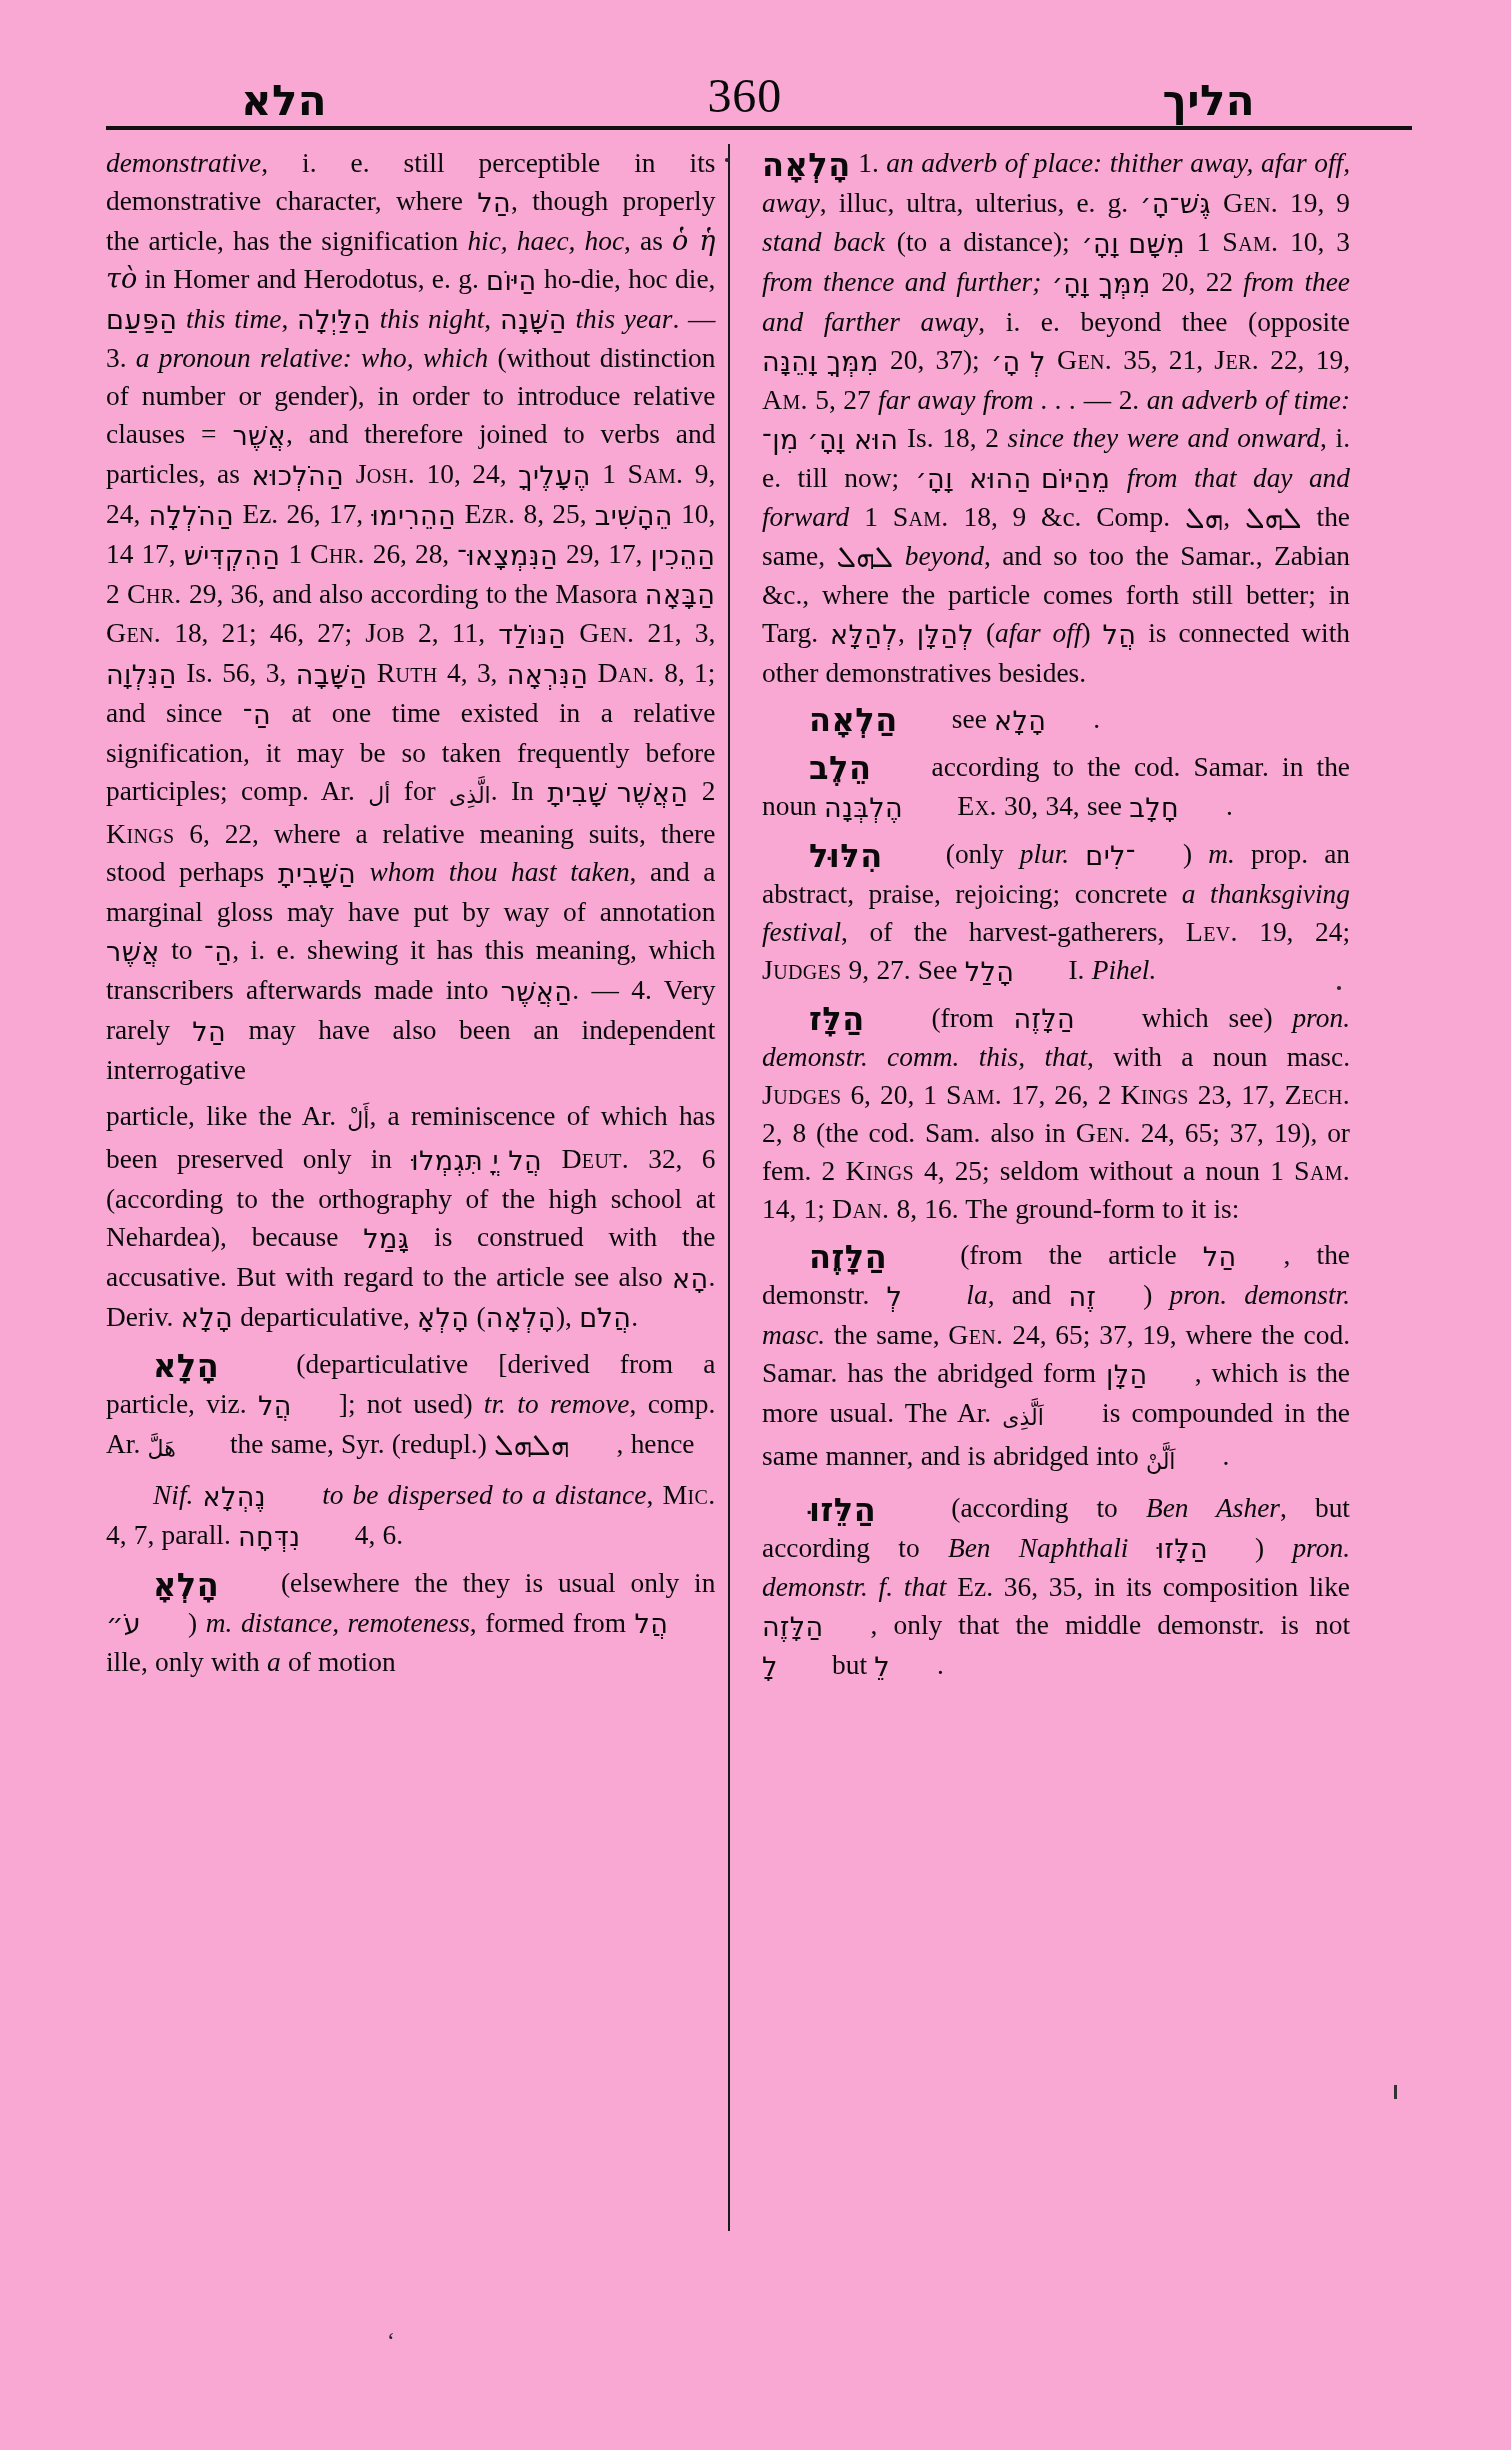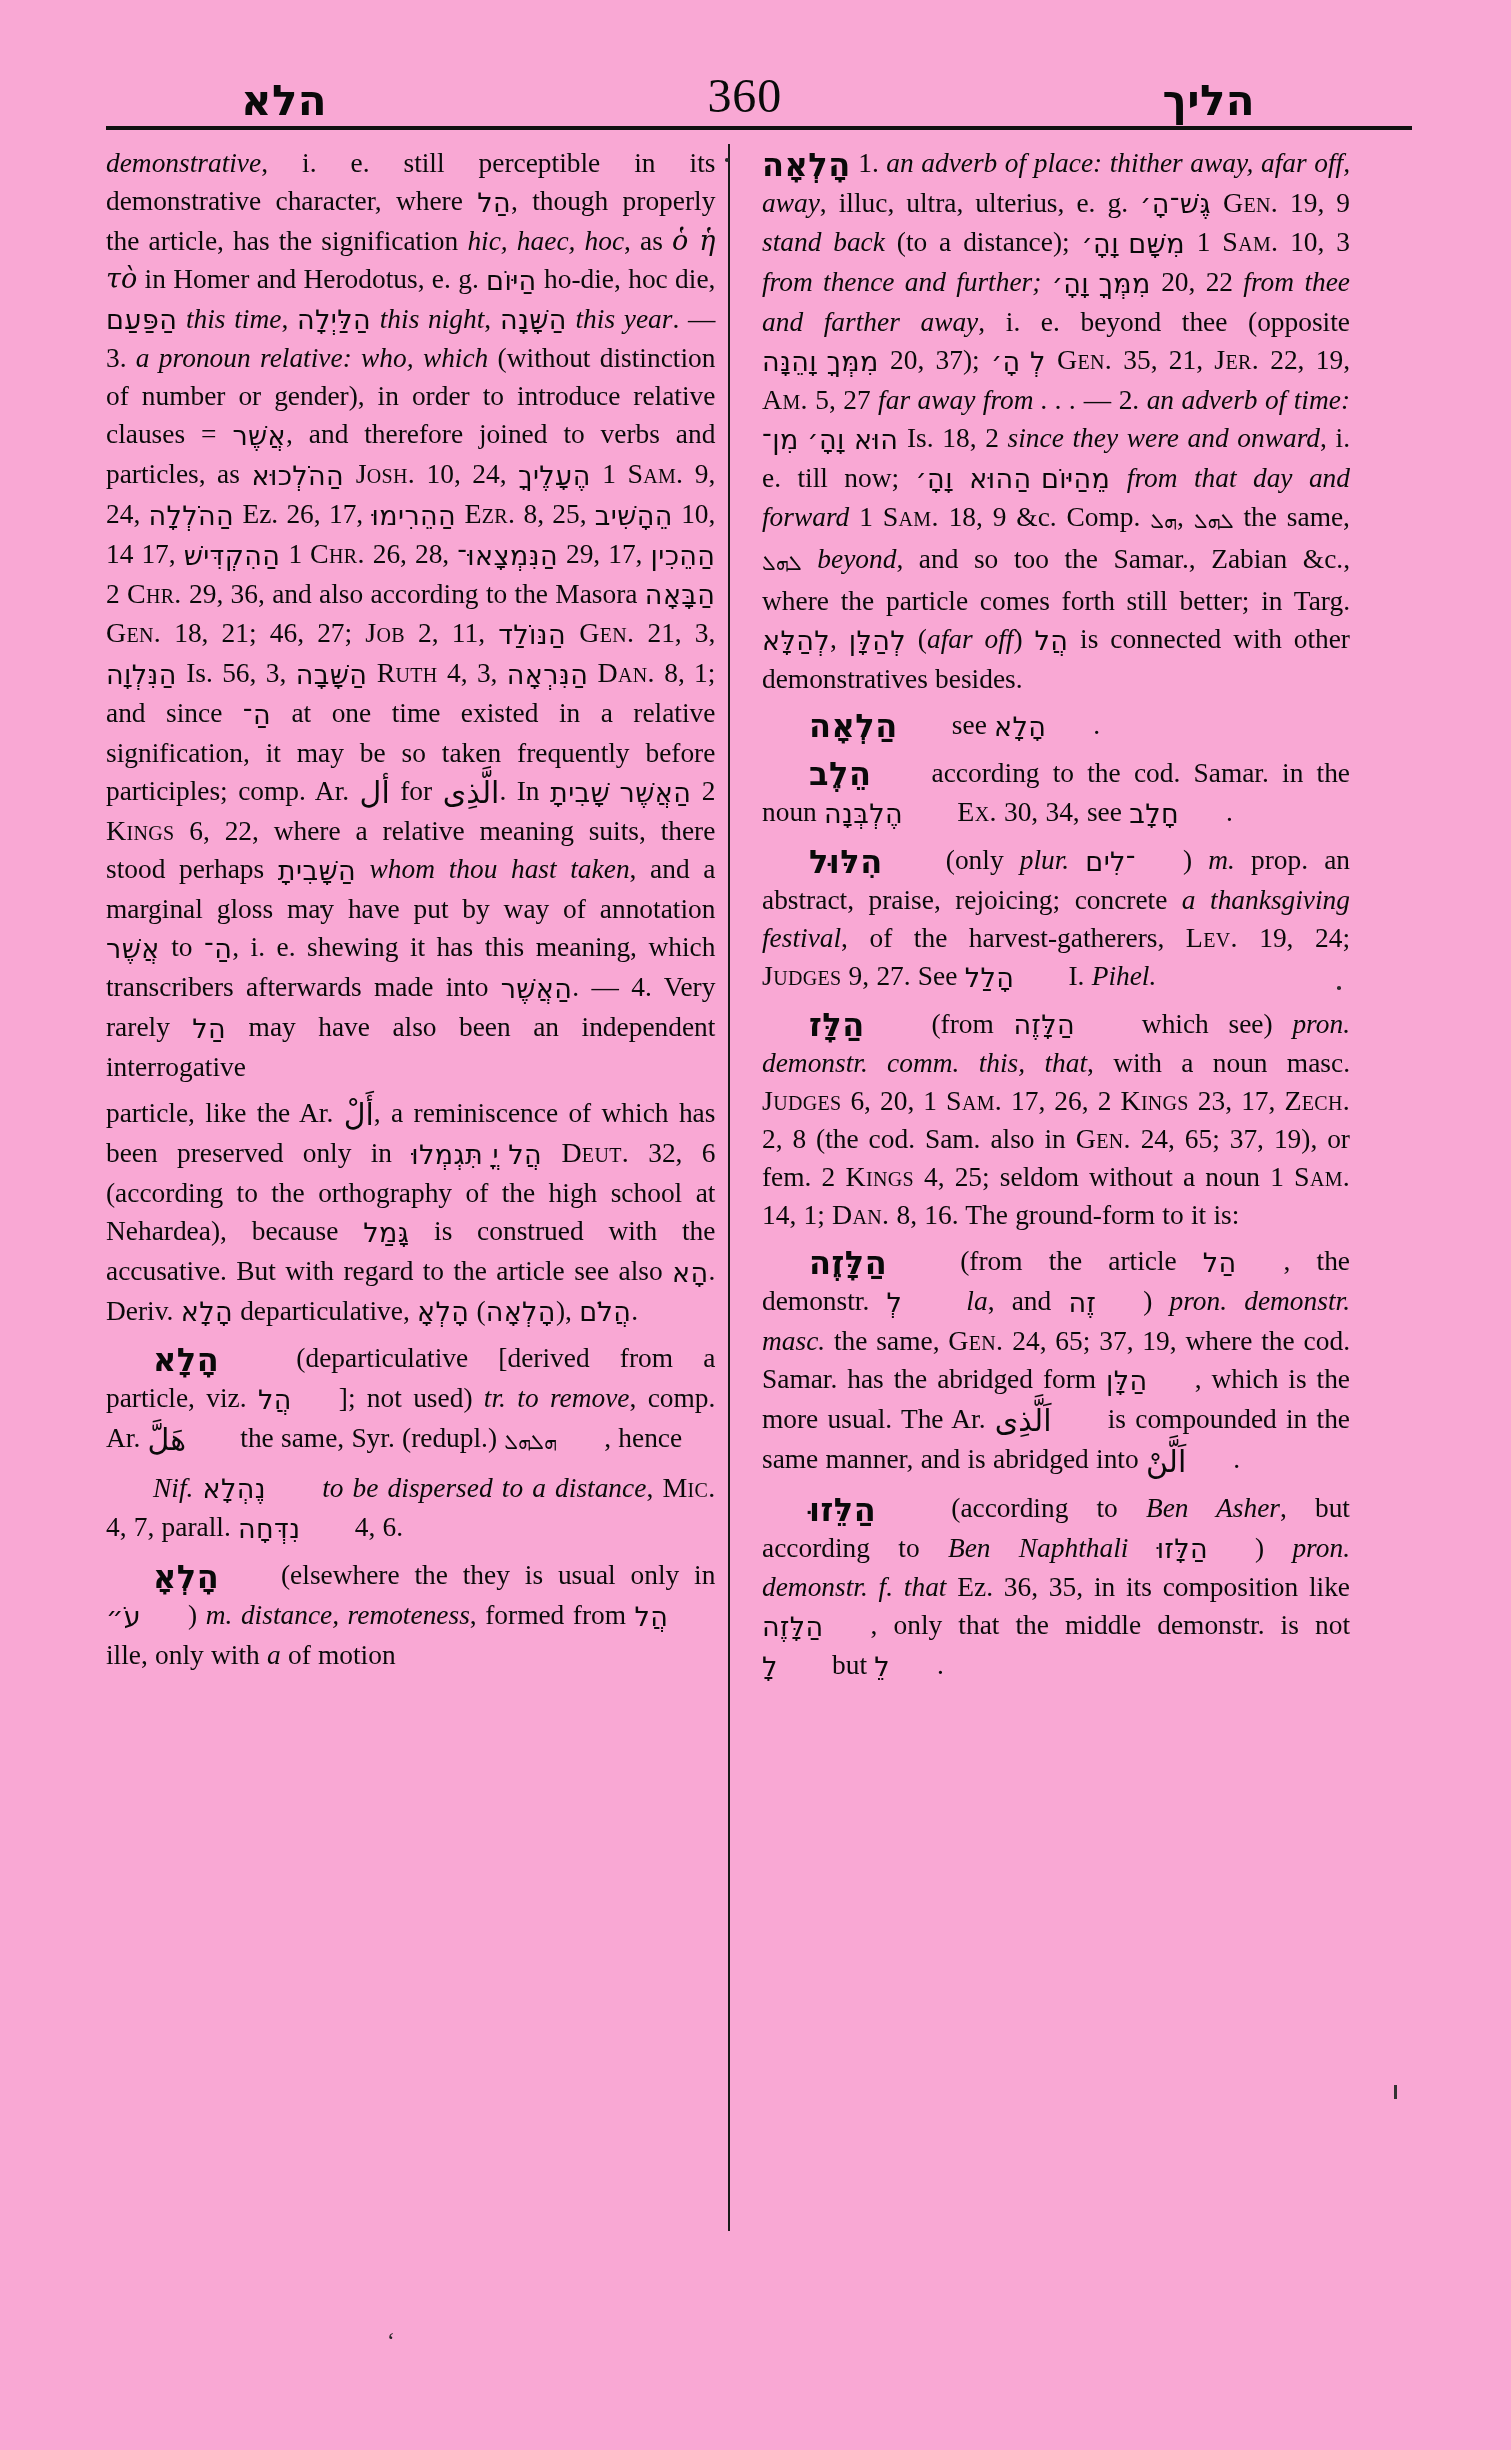--- a/index.html
+++ b/index.html
@@ -100,29 +100,29 @@
     letter-spacing: 0.4px;
   }
   .heb.hw {
     font-weight: 700;
     font-size: 32px;
     vertical-align: -3.6px;
     letter-spacing: 0.5px;
   }
   .arab {
     font-family: "DejaVu Sans", sans-serif;
-    font-size: 30px;
+    font-size: 22px;
     direction: rtl;
     unicode-bidi: isolate;
     display: inline-block;
     vertical-align: -3.6px;
   }
   .syr {
     font-family: "DejaVu Sans", sans-serif;
-    font-size: 21px;
+    font-size: 30px;
     direction: rtl;
     unicode-bidi: isolate;
     display: inline-block;
     vertical-align: -1.8px;
   }
   .grk {
     font-family: "DejaVu Serif", serif;
     font-style: italic;
     font-size: 27px;
   }

